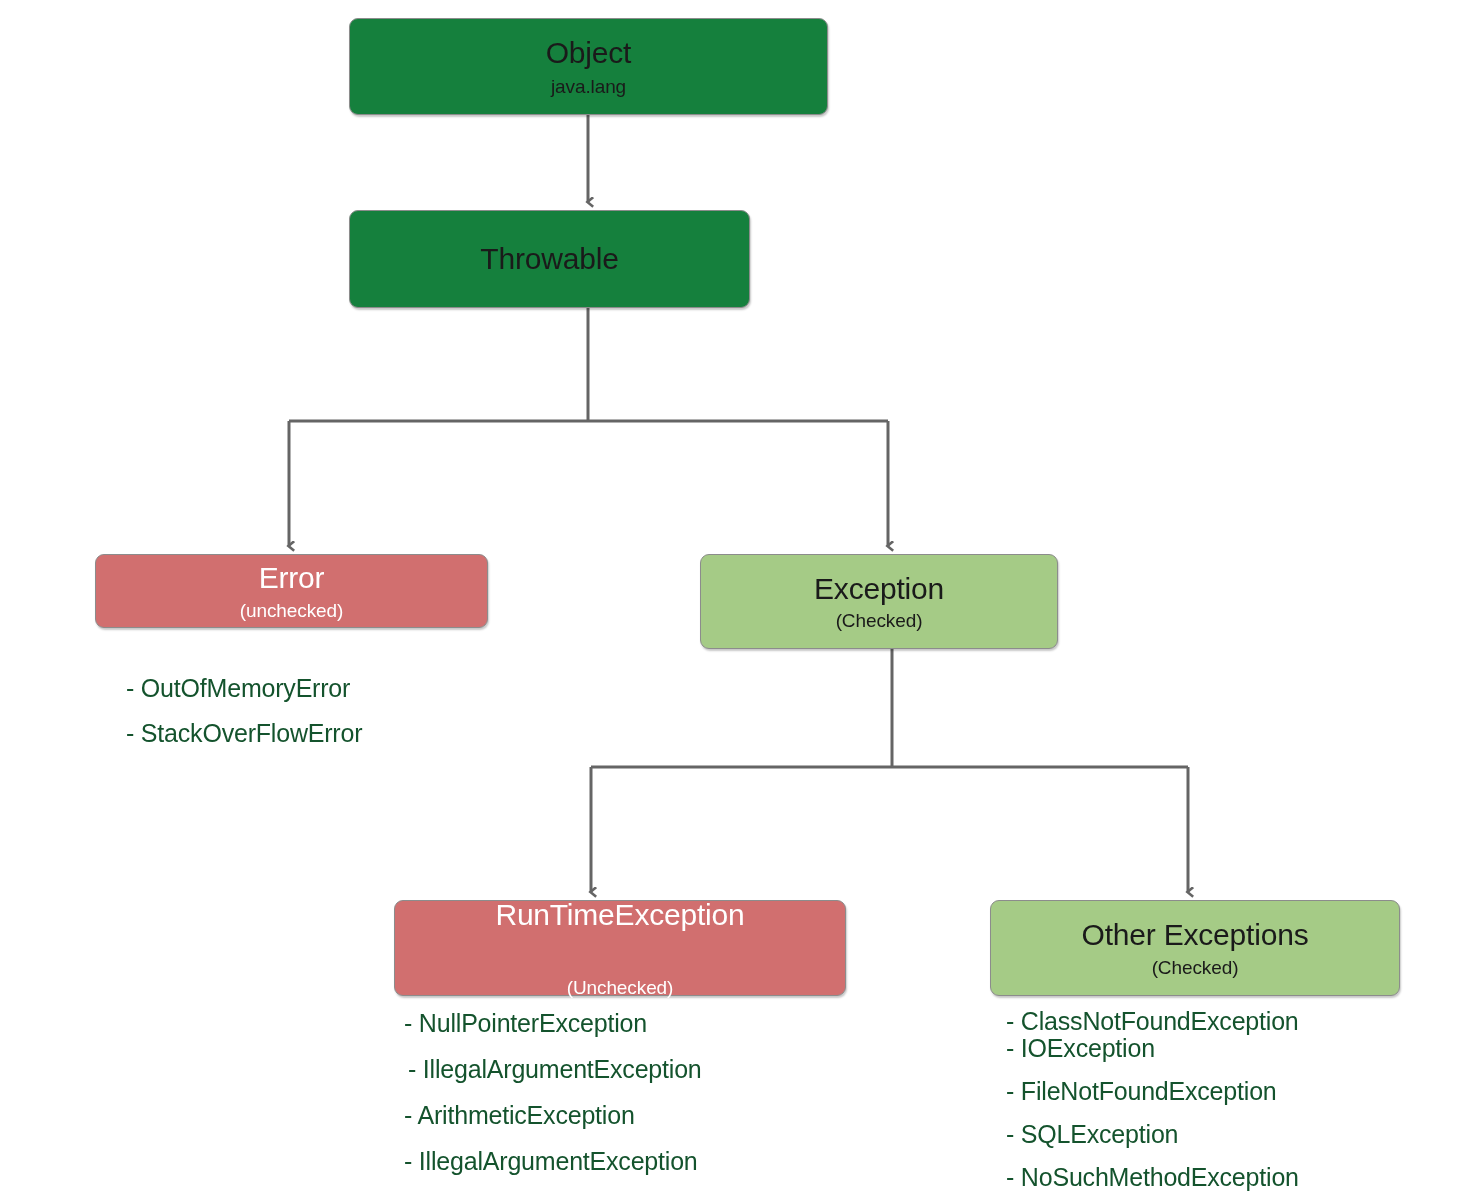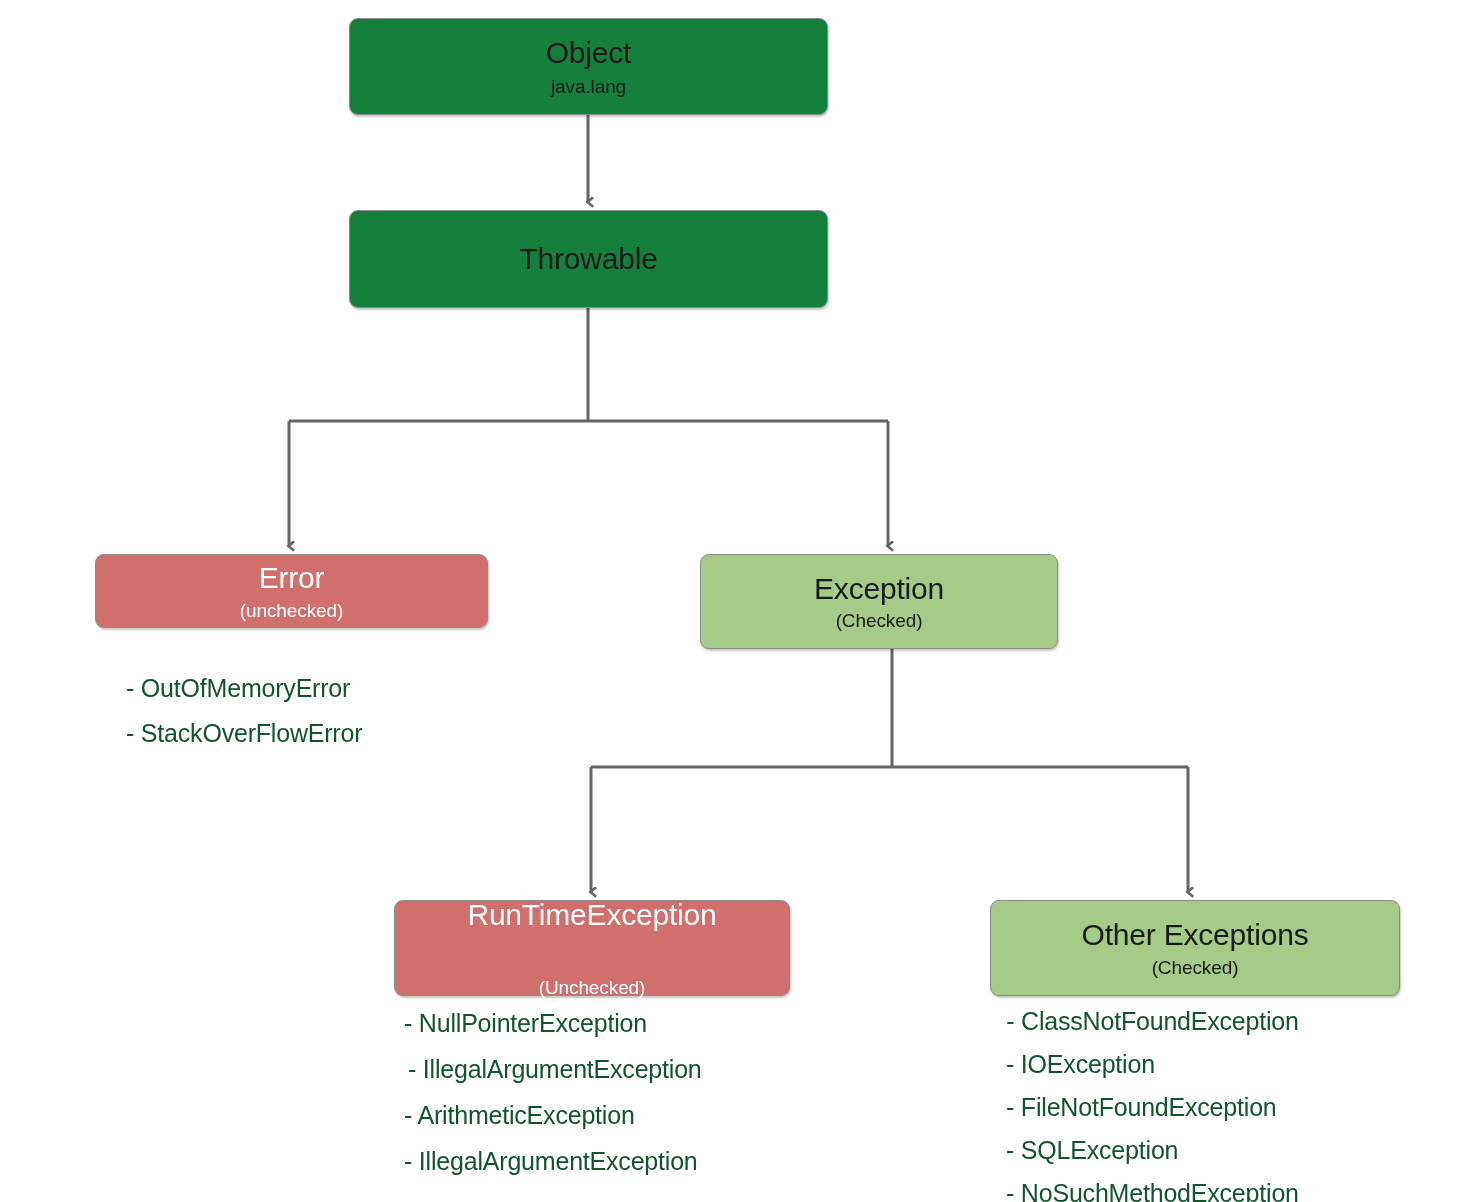--- a/index.html
+++ b/index.html
@@ -97,35 +97,35 @@
       <path d="M 591 767 L 591 892" fill="none" stroke="#656565" stroke-width="3" marker-end="url(#arrowhead)"></path>
       <path d="M 1188 767 L 1188 892" fill="none" stroke="#656565" stroke-width="3" marker-end="url(#arrowhead)"></path>
     </g>
   </svg>
 
   <div class="node-box fill-yellow" style="left:349px; top:18px; width:479px; height:97px;">
     <div class="node-title">Object</div>
     <div class="node-sub">java.lang</div>
   </div>
 
-  <div class="node-box fill-yellow" style="left:349px; top:210px; width:479px; height:98px;">
+  <div class="node-box fill-yellow" style="left:349px; top:210px; width:401px; height:98px;">
     <div class="node-title">Throwable</div>
   </div>
 
   <div class="node-box fill-red tight" style="left:95px; top:554px; width:393px; height:74px;">
     <div class="node-title">Error</div>
     <div class="node-sub">(unchecked)</div>
   </div>
 
   <div class="node-box fill-green tight" style="left:700px; top:554px; width:358px; height:95px;">
     <div class="node-title">Exception</div>
     <div class="node-sub">(Checked)</div>
   </div>
 
-  <div class="node-box fill-red tight" style="left:394px; top:900px; width:396px; height:96px;gap:40px;">
+  <div class="node-box fill-red tight" style="left:394px; top:900px; width:452px; height:96px;gap:40px;">
     <div class="node-title">RunTimeException</div>
     <div class="node-sub">(Unchecked)</div>
   </div>
 
   <div class="node-box fill-green tight" style="left:990px; top:900px; width:410px; height:96px;">
     <div class="node-title">Other Exceptions</div>
     <div class="node-sub">(Checked)</div>
   </div>
 
   <div class="item-list" style="left:126px; top:676px;">
@@ -134,20 +134,20 @@
   </div>
 
   <div class="item-list" style="left:404px; top:1011px;">
     <div class="list-entry" style="margin-bottom:21px;">- NullPointerException</div>
     <div class="list-entry" style="margin-bottom:21px; padding-left:4px;">- IllegalArgumentException</div>
     <div class="list-entry" style="margin-bottom:21px;">- ArithmeticException</div>
     <div class="list-entry">- IllegalArgumentException</div>
   </div>
 
   <div class="item-list" style="left:1006px; top:1009px;">
-    <div class="list-entry" style="margin-bottom:18px;text-align:right;">- ClassNotFoundException</div>
+    <div class="list-entry" style="margin-bottom:2px;">- ClassNotFoundException</div>
     <div class="list-entry" style="margin-bottom:18px;">- IOException</div>
     <div class="list-entry" style="margin-bottom:18px;">- FileNotFoundException</div>
     <div class="list-entry" style="margin-bottom:18px;">- SQLException</div>
     <div class="list-entry">- NoSuchMethodException</div>
   </div>
 
 </div>
 
 </body></html>

